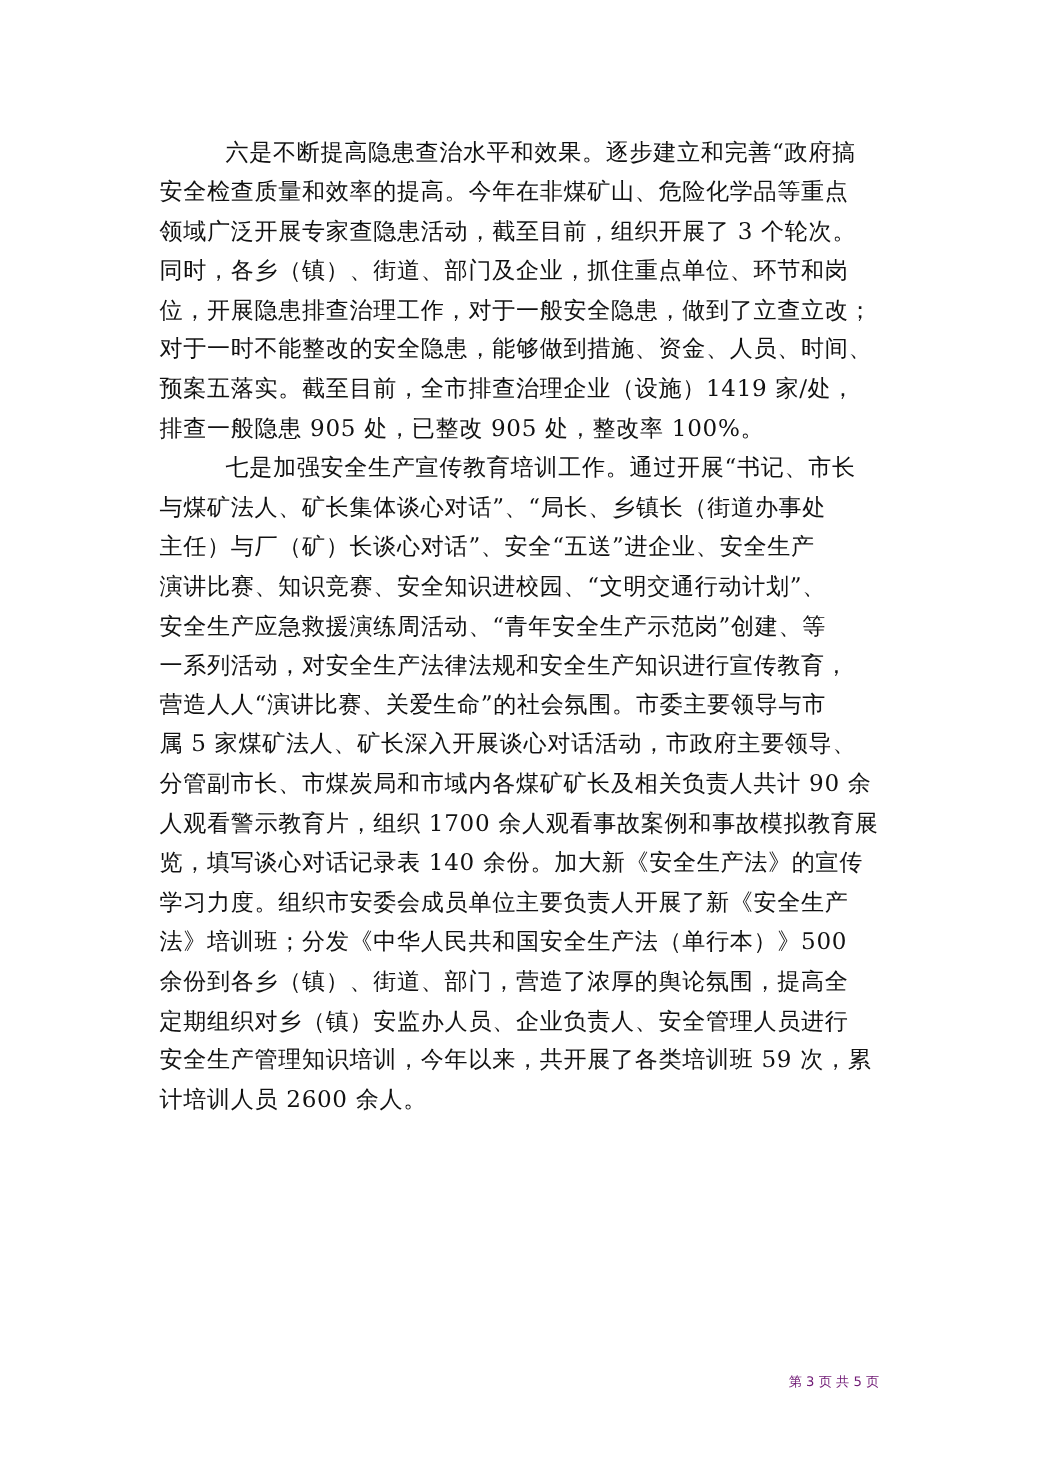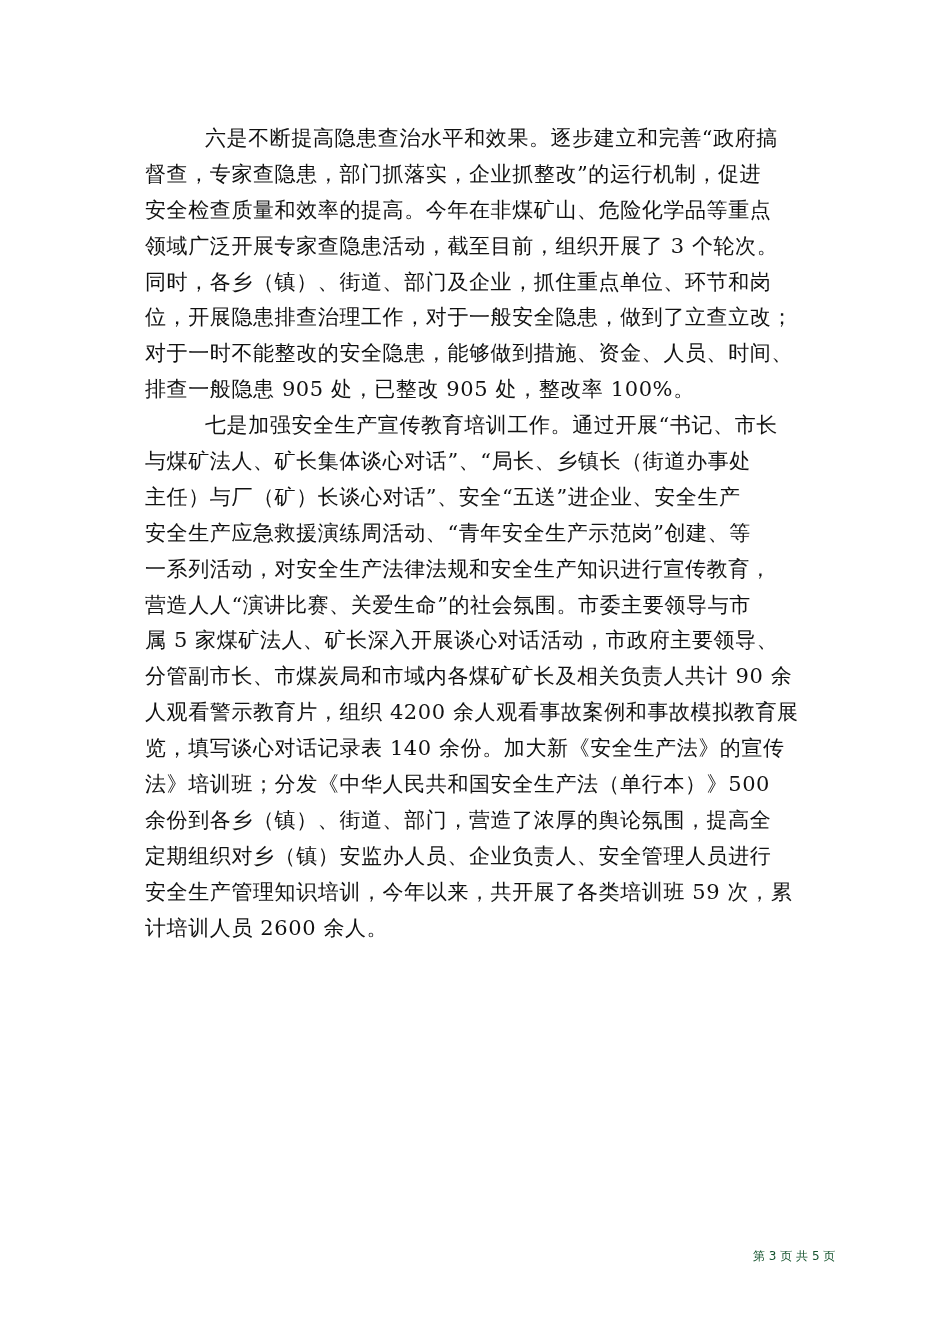--- a/index.html
+++ b/index.html
@@ -40,50 +40,51 @@
     }
     .line.indent {
       padding-left: 60px;
     }
     .footer {
       position: absolute;
       left: 717px;
       top: 1248px;
       font-family: "DejaVu Sans", "Liberation Sans", sans-serif;
       font-size: 12px;
-      color: #14532d;
+      color: #701a75;
       white-space: nowrap;
-      margin-left: 36px;
     }
   </style>
 </head>
 <body>
 
 <div class="page">
   <div class="body-text">
 
     <span class="line indent">六是不断提高隐患查治水平和效果。逐步建立和完善“政府搞</span>
-    <span class="line">督查，专家查隐患，部门抓落实，企业抓整改”的运行机制，促进</span>
     <span class="line">安全检查质量和效率的提高。今年在非煤矿山、危险化学品等重点</span>
     <span class="line">领域广泛开展专家查隐患活动，截至目前，组织开展了 3 个轮次。</span>
     <span class="line">同时，各乡（镇）、街道、部门及企业，抓住重点单位、环节和岗</span>
     <span class="line">位，开展隐患排查治理工作，对于一般安全隐患，做到了立查立改；</span>
     <span class="line">对于一时不能整改的安全隐患，能够做到措施、资金、人员、时间、</span>
+    <span class="line">预案五落实。截至目前，全市排查治理企业（设施）1419 家/处，</span>
     <span class="line">排查一般隐患 905 处，已整改 905 处，整改率 100%。</span>
 
     <span class="line indent">七是加强安全生产宣传教育培训工作。通过开展“书记、市长</span>
     <span class="line">与煤矿法人、矿长集体谈心对话”、“局长、乡镇长（街道办事处</span>
     <span class="line">主任）与厂（矿）长谈心对话”、安全“五送”进企业、安全生产</span>
+    <span class="line">演讲比赛、知识竞赛、安全知识进校园、“文明交通行动计划”、</span>
     <span class="line">安全生产应急救援演练周活动、“青年安全生产示范岗”创建、等</span>
     <span class="line">一系列活动，对安全生产法律法规和安全生产知识进行宣传教育，</span>
     <span class="line">营造人人“演讲比赛、关爱生命”的社会氛围。市委主要领导与市</span>
     <span class="line">属 5 家煤矿法人、矿长深入开展谈心对话活动，市政府主要领导、</span>
     <span class="line">分管副市长、市煤炭局和市域内各煤矿矿长及相关负责人共计 90 余</span>
-    <span class="line">人观看警示教育片，组织 4200 余人观看事故案例和事故模拟教育展</span>
+    <span class="line">人观看警示教育片，组织 1700 余人观看事故案例和事故模拟教育展</span>
     <span class="line">览，填写谈心对话记录表 140 余份。加大新《安全生产法》的宣传</span>
+    <span class="line">学习力度。组织市安委会成员单位主要负责人开展了新《安全生产</span>
     <span class="line">法》培训班；分发《中华人民共和国安全生产法（单行本）》500</span>
     <span class="line">余份到各乡（镇）、街道、部门，营造了浓厚的舆论氛围，提高全</span>
     <span class="line">定期组织对乡（镇）安监办人员、企业负责人、安全管理人员进行</span>
     <span class="line">安全生产管理知识培训，今年以来，共开展了各类培训班 59 次，累</span>
     <span class="line">计培训人员 2600 余人。</span>
   </div>
 
   <div class="footer">第 3 页 共 5 页</div>
 </div>
 

